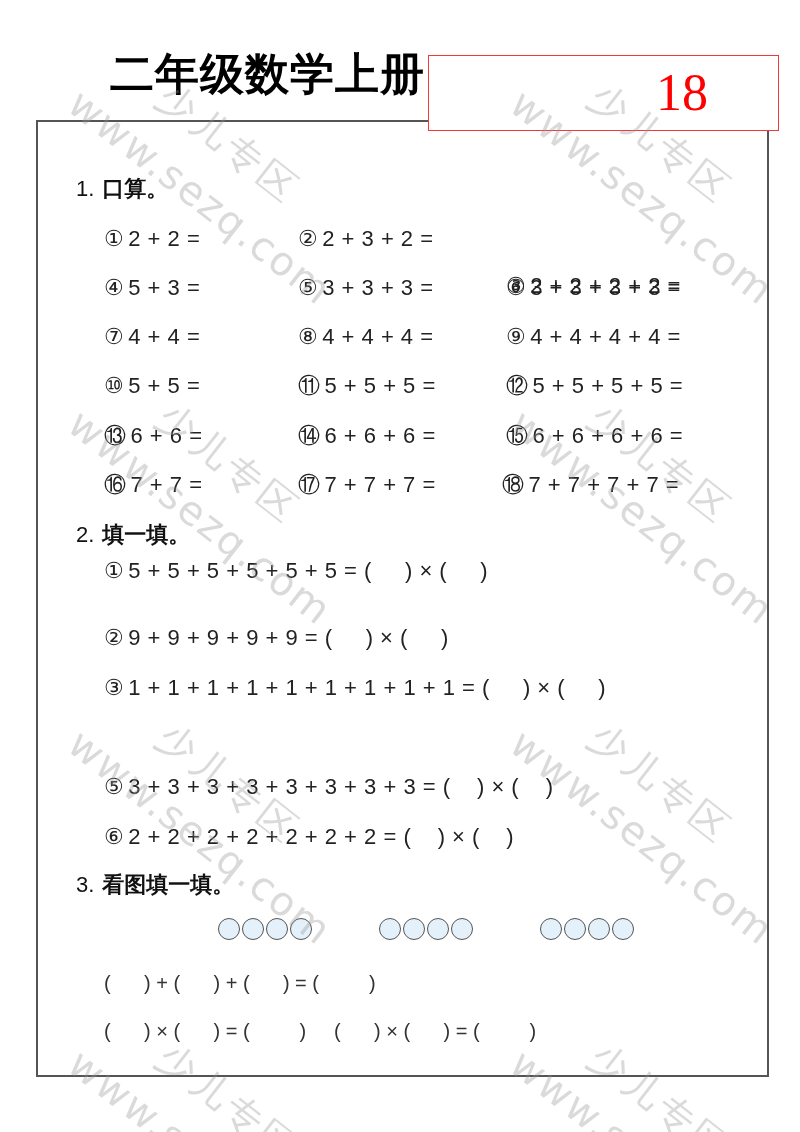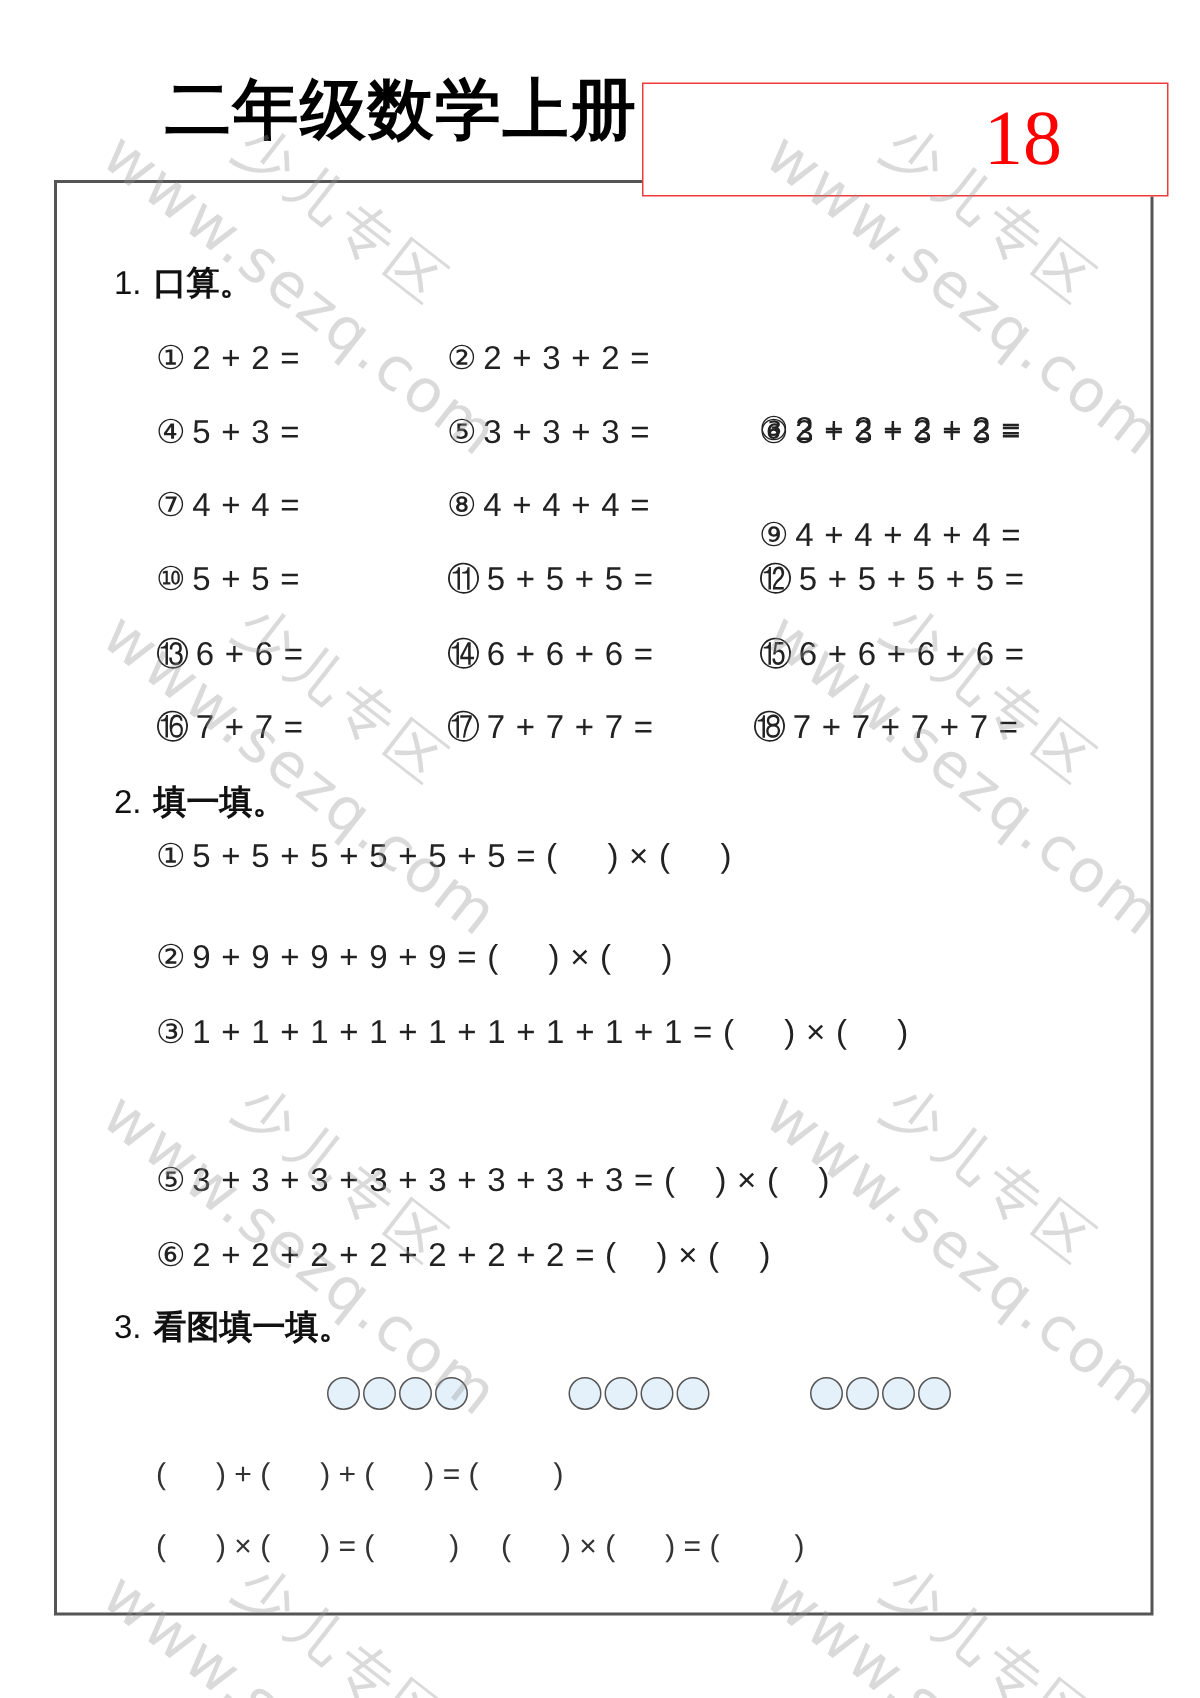--- a/index.html
+++ b/index.html
@@ -58,21 +58,21 @@
     <span class="oral-item" style="left:506px;margin-top:47px;"><span class="circ">③</span><span>2 + 2 + 2 + 2 =</span></span>
   </div>
   <div class="oral-row" style="top:273px;">
     <span class="oral-item" style="left:104px;"><span class="circ">④</span><span>5 + 3 =</span></span>
     <span class="oral-item" style="left:298px;"><span class="circ">⑤</span><span>3 + 3 + 3 =</span></span>
     <span class="oral-item" style="left:506px;"><span class="circ">⑥</span><span>3 + 3 + 3 + 3 =</span></span>
   </div>
   <div class="oral-row" style="top:322px;">
     <span class="oral-item" style="left:104px;"><span class="circ">⑦</span><span>4 + 4 =</span></span>
     <span class="oral-item" style="left:298px;"><span class="circ">⑧</span><span>4 + 4 + 4 =</span></span>
-    <span class="oral-item" style="left:506px;margin-top:20px;"><span class="circ">⑨</span><span>4 + 4 + 4 + 4 =</span></span>
+    <span class="oral-item" style="left:506px;"><span class="circ">⑨</span><span>4 + 4 + 4 + 4 =</span></span>
   </div>
   <div class="oral-row" style="top:371px;">
     <span class="oral-item" style="left:104px;"><span class="circ">⑩</span><span>5 + 5 =</span></span>
     <span class="oral-item" style="left:298px;text-align:right;"><span class="circ">⑪</span><span>5 + 5 + 5 =</span></span>
     <span class="oral-item" style="left:506px;"><span class="circ">⑫</span><span>5 + 5 + 5 + 5 =</span></span>
   </div>
   <div class="oral-row" style="top:421px;">
     <span class="oral-item" style="left:104px;"><span class="circ">⑬</span><span>6 + 6 =</span></span>
     <span class="oral-item" style="left:298px;"><span class="circ">⑭</span><span>6 + 6 + 6 =</span></span>
     <span class="oral-item" style="left:506px;"><span class="circ">⑮</span><span>6 + 6 + 6 + 6 =</span></span>

